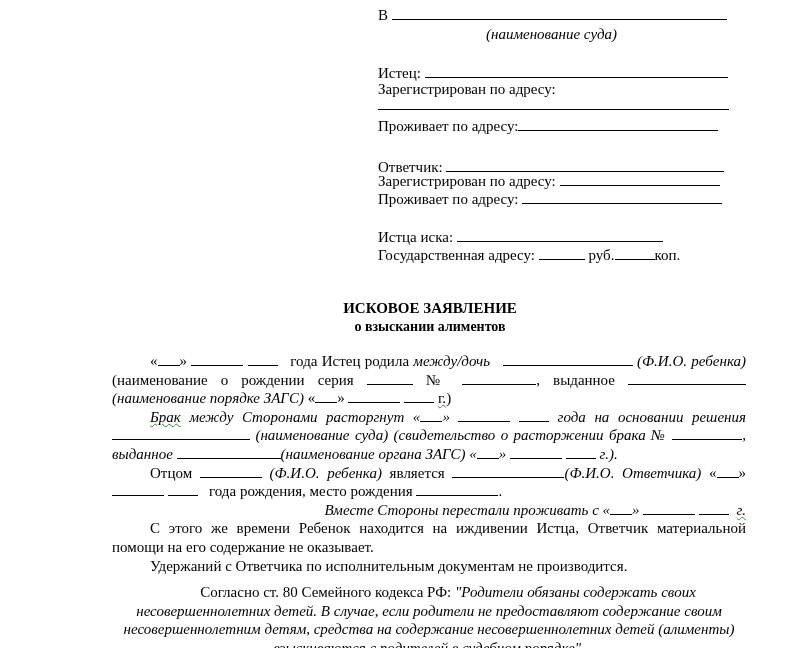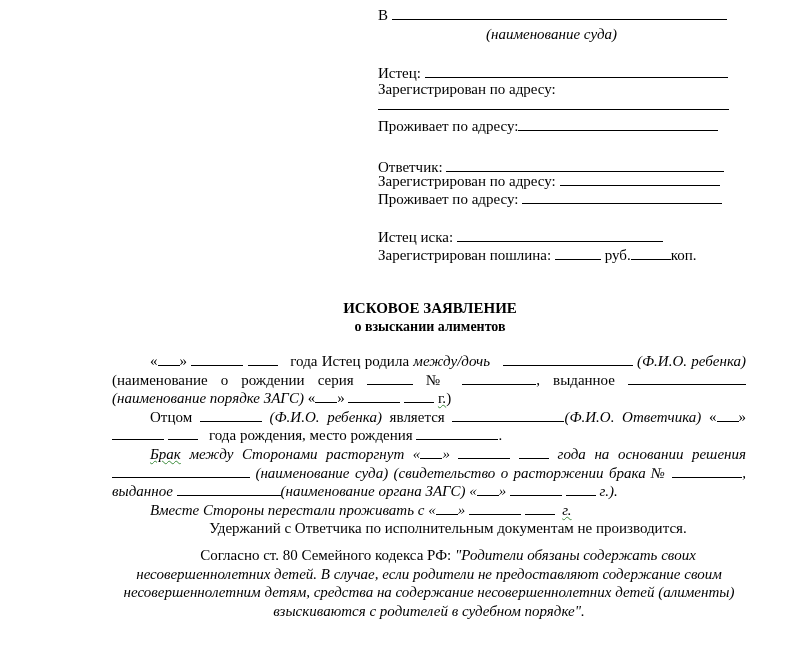--- a/index.html
+++ b/index.html
@@ -41,25 +41,25 @@
 <div class="hdr" style="top:172px;">
   <span>Зарегистрирован по адресу:</span>
   <span class="u" style="width:160px;"></span>
 </div>
 <div class="hdr" style="top:190px;">
   <span>Проживает по адресу:</span>
   <span class="u" style="width:200px;"></span>
 </div>
 
 <div class="hdr" style="top:228px;">
-  <span>Истец иска:</span>
+  <span>Истца иска:</span>
   <span class="u" style="width:206px;"></span>
 </div>
 <div class="hdr" style="top:246px;">
-  <span>Зарегистрирован пошлина:</span>
+  <span>Государственная адресу:</span>
   <span class="u" style="width:46px;"></span>
   <span>руб.</span><span class="u" style="width:40px;"></span><span>коп.</span>
 </div>
 
 <div class="title" style="top:300px; font-size:15px;">ИСКОВОЕ ЗАЯВЛЕНИЕ</div>
 <div class="title" style="top:319px; font-size:14px;">о взыскании алиментов</div>
 
 <div class="body">
   <p class="p">
     <span>«</span><span class="u" style="width:22px;"></span><span>»</span>
@@ -73,49 +73,50 @@
     <span class="u" style="width:46px;"></span>
     <span>№</span>
     <span class="u" style="width:74px;"></span><span>, выданное</span>
     <span class="u" style="width:118px;"></span>
     <span class="it">(наименование порядке ЗАГС)</span>
     <span>«</span><span class="u" style="width:22px;"></span><span>»</span>
     <span class="u" style="width:52px;"></span>
     <span class="u" style="width:30px;"></span>
     <span class="sq">г.</span><span>)</span>
   </p>
-  <p class="p">
-    <span>Отцом</span>
-    <span class="u" style="width:62px;"></span>
-    <span class="it">(Ф.И.О. ребенка)</span>
-    <span>является</span>
-    <span class="u" style="width:112px;"></span><span class="it">(Ф.И.О. Ответчика)</span>
-    <span>«</span><span class="u" style="width:22px;"></span><span>»</span>
-    <span class="u" style="width:52px;"></span>
-    <span class="u" style="width:30px;"></span>
-    &nbsp; <span>года рождения, место рождения</span>
-    <span class="u" style="width:82px;"></span><span>.</span>
-  </p>
   <p class="p it">
     <span class="sq">Брак</span>
     <span>между Сторонами расторгнут «</span><span class="u" style="width:22px;"></span><span>»</span>
     <span class="u" style="width:52px;"></span>
     <span class="u" style="width:30px;"></span>
     <span>года на основании решения</span>
     <span class="u" style="width:138px;"></span>
     <span>(наименование суда) (свидетельство о расторжении брака №</span>
     <span class="u" style="width:70px;"></span><span>, выданное</span>
     <span class="u" style="width:104px;"></span><span>(наименование органа ЗАГС) «</span><span class="u" style="width:22px;"></span><span>»</span>
     <span class="u" style="width:52px;"></span>
     <span class="u" style="width:30px;"></span>
     <span>г.).</span>
   </p>
-  <p class="p it" style="text-align:left;">
+  <p class="p">
+    <span>Отцом</span>
+    <span class="u" style="width:62px;"></span>
+    <span class="it">(Ф.И.О. ребенка)</span>
+    <span>является</span>
+    <span class="u" style="width:112px;"></span><span class="it">(Ф.И.О. Ответчика)</span>
+    <span>«</span><span class="u" style="width:22px;"></span><span>»</span>
+    <span class="u" style="width:52px;"></span>
+    <span class="u" style="width:30px;"></span>
+    &nbsp; <span>года рождения, место рождения</span>
+    <span class="u" style="width:82px;"></span><span>.</span>
+  </p>
+  <p class="p it" style="text-align:right;">
     <span>Вместе Стороны перестали проживать с «</span><span class="u" style="width:22px;"></span><span>»</span>
     <span class="u" style="width:52px;"></span>
     <span class="u" style="width:30px;"></span>
     &nbsp;<span class="sq">г.</span>
   </p>
-  <p class="p" style="text-align:center;">Удержаний с Ответчика  по исполнительным документам не производится.</p>
+  <p class="p">С этого же времени Ребенок находится на  иждивении Истца,  Ответчик материальной помощи на его содержание не оказывает.</p>
+  <p class="p" style="text-align:left;">Удержаний с Ответчика  по исполнительным документам не производится.</p>
   <p class="p" style="text-align:center;margin-top:8px;">
     <span>Согласно ст. 80 Семейного кодекса РФ: </span><span class="it">"Родители обязаны содержать своих несовершеннолетних детей. В случае, если родители не предоставляют содержание своим несовершеннолетним детям, средства на содержание несовершеннолетних детей (алименты) взыскиваются с родителей в судебном порядке".</span>
   </p>
 </div>
 
 </body></html>

